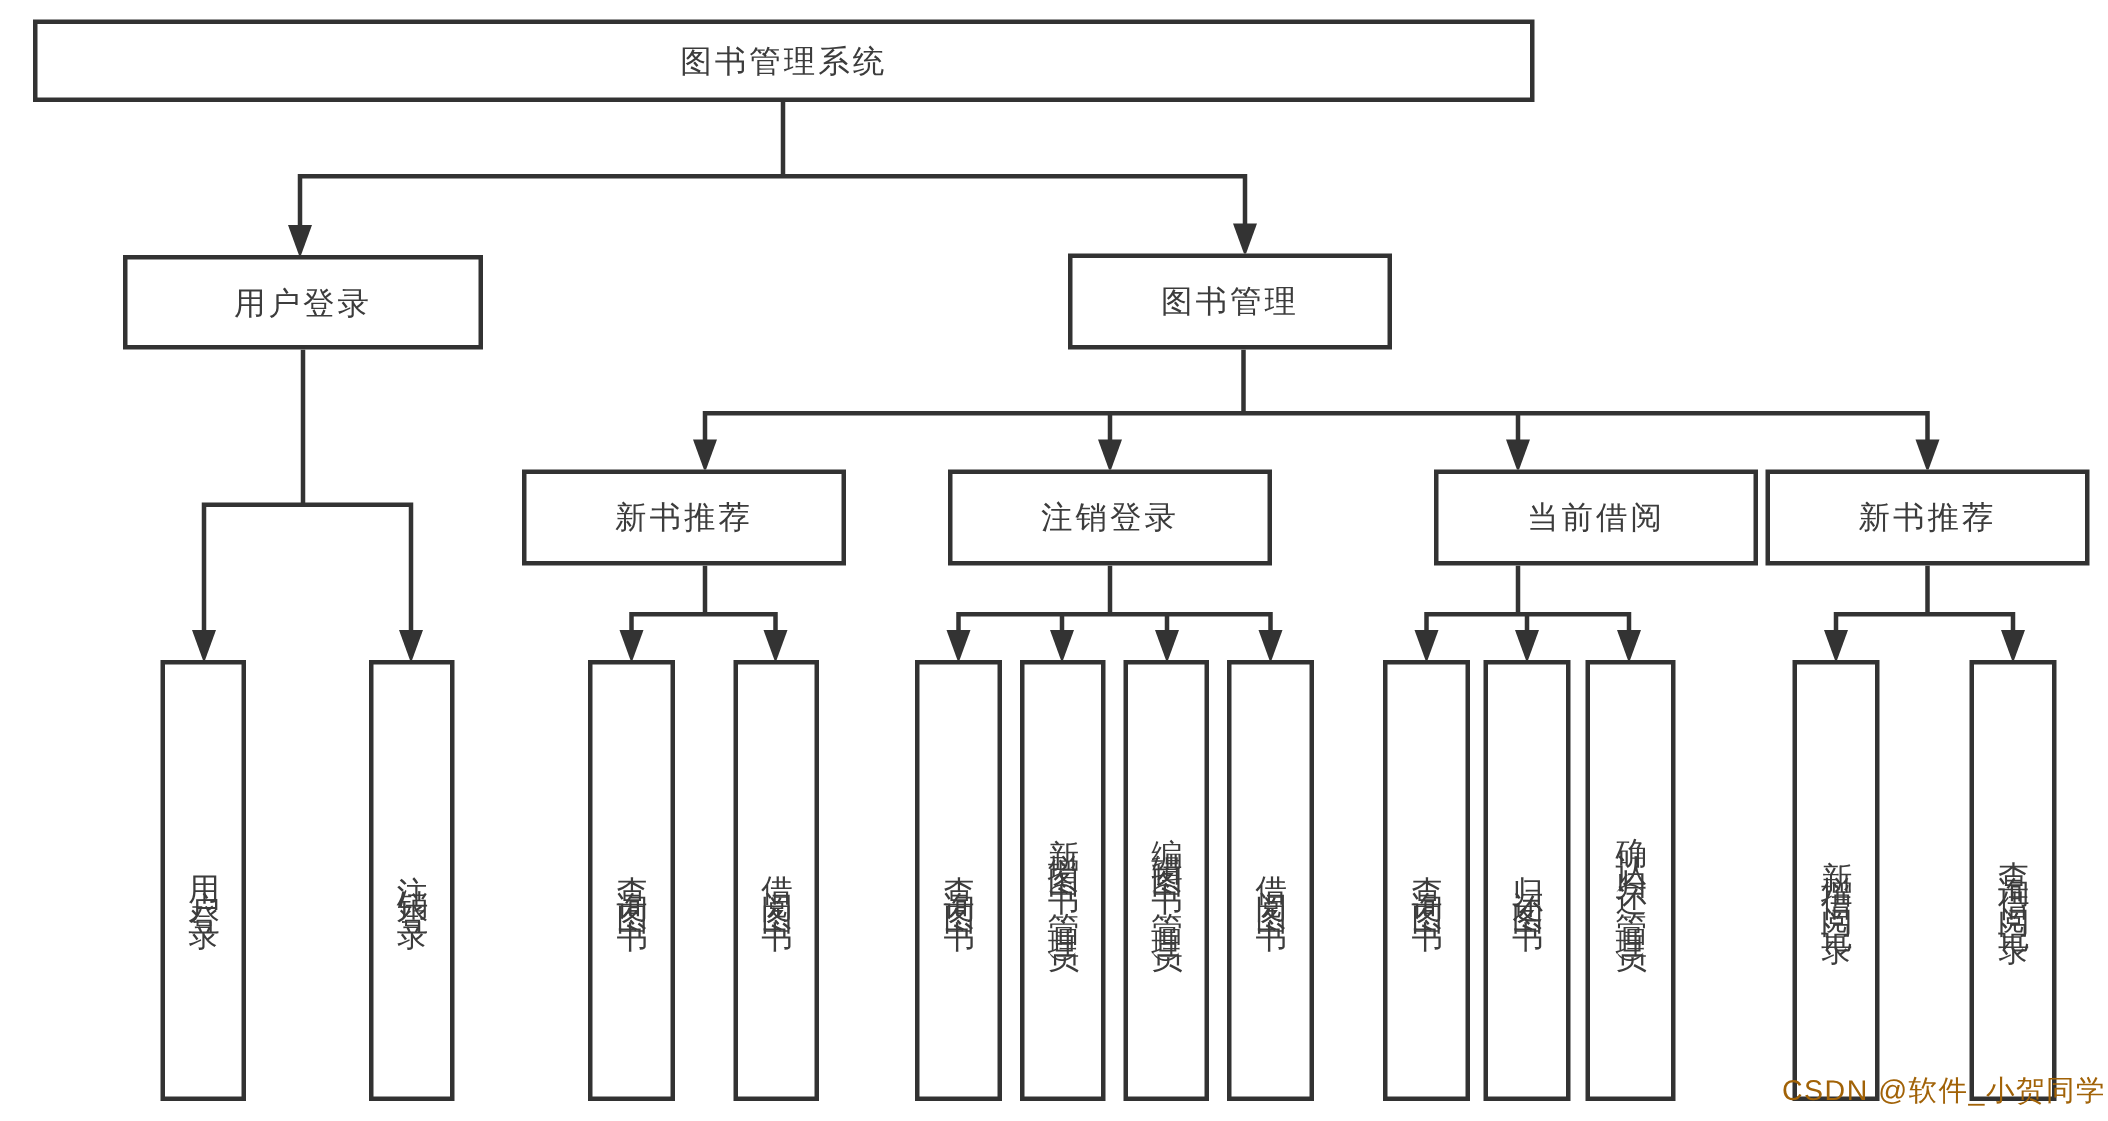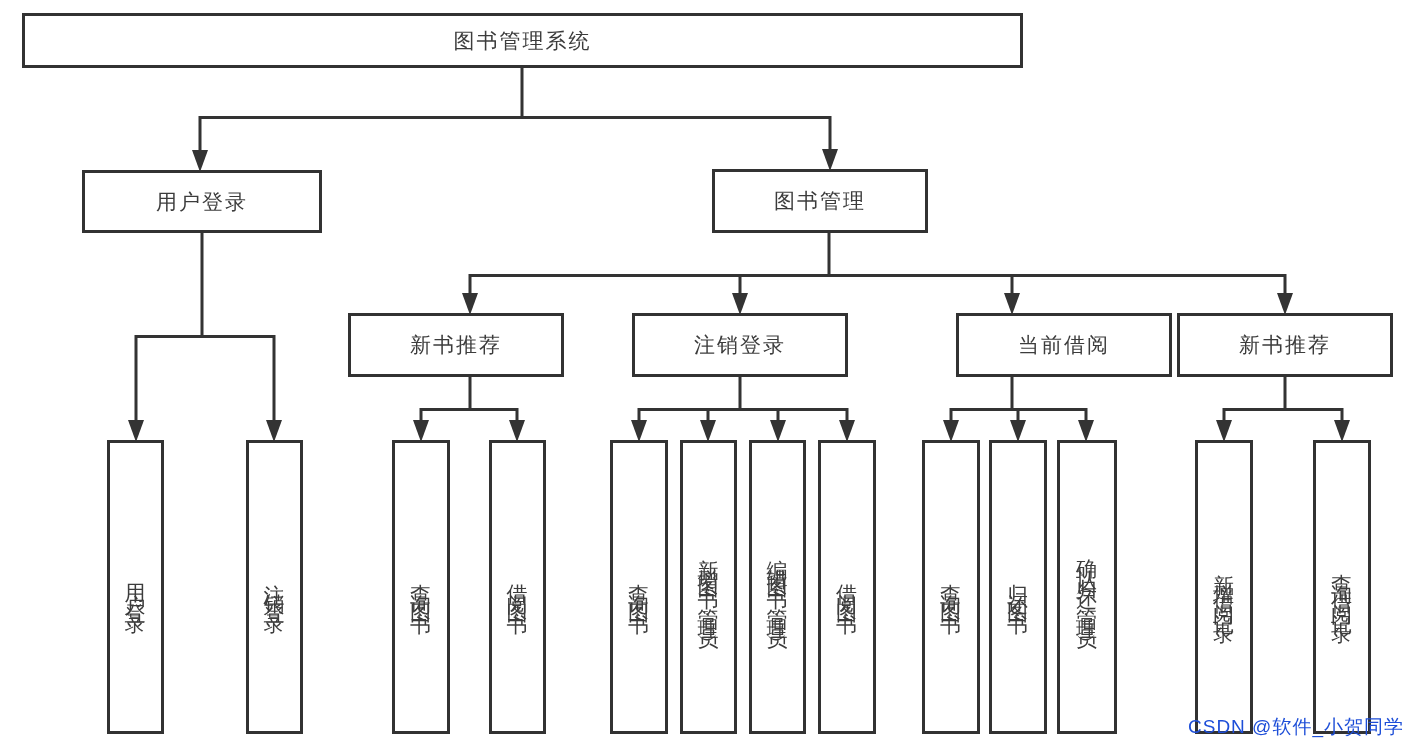--- a/index.html
+++ b/index.html
@@ -34,21 +34,21 @@
     writing-mode: vertical-rl;
     text-orientation: mixed;
     letter-spacing: 10px;
     line-height: 1;
   }
   .watermark {
     position: absolute;
     left: 1188px;
     top: 714px;
     z-index: 3;
-    color: #1d4ed8;
+    color: #a16207;
     font-size: 19px;
     letter-spacing: 1px;
     white-space: nowrap;
   }
 </style>
 </head>
 <body>
 
 <div class="canvas">
 

